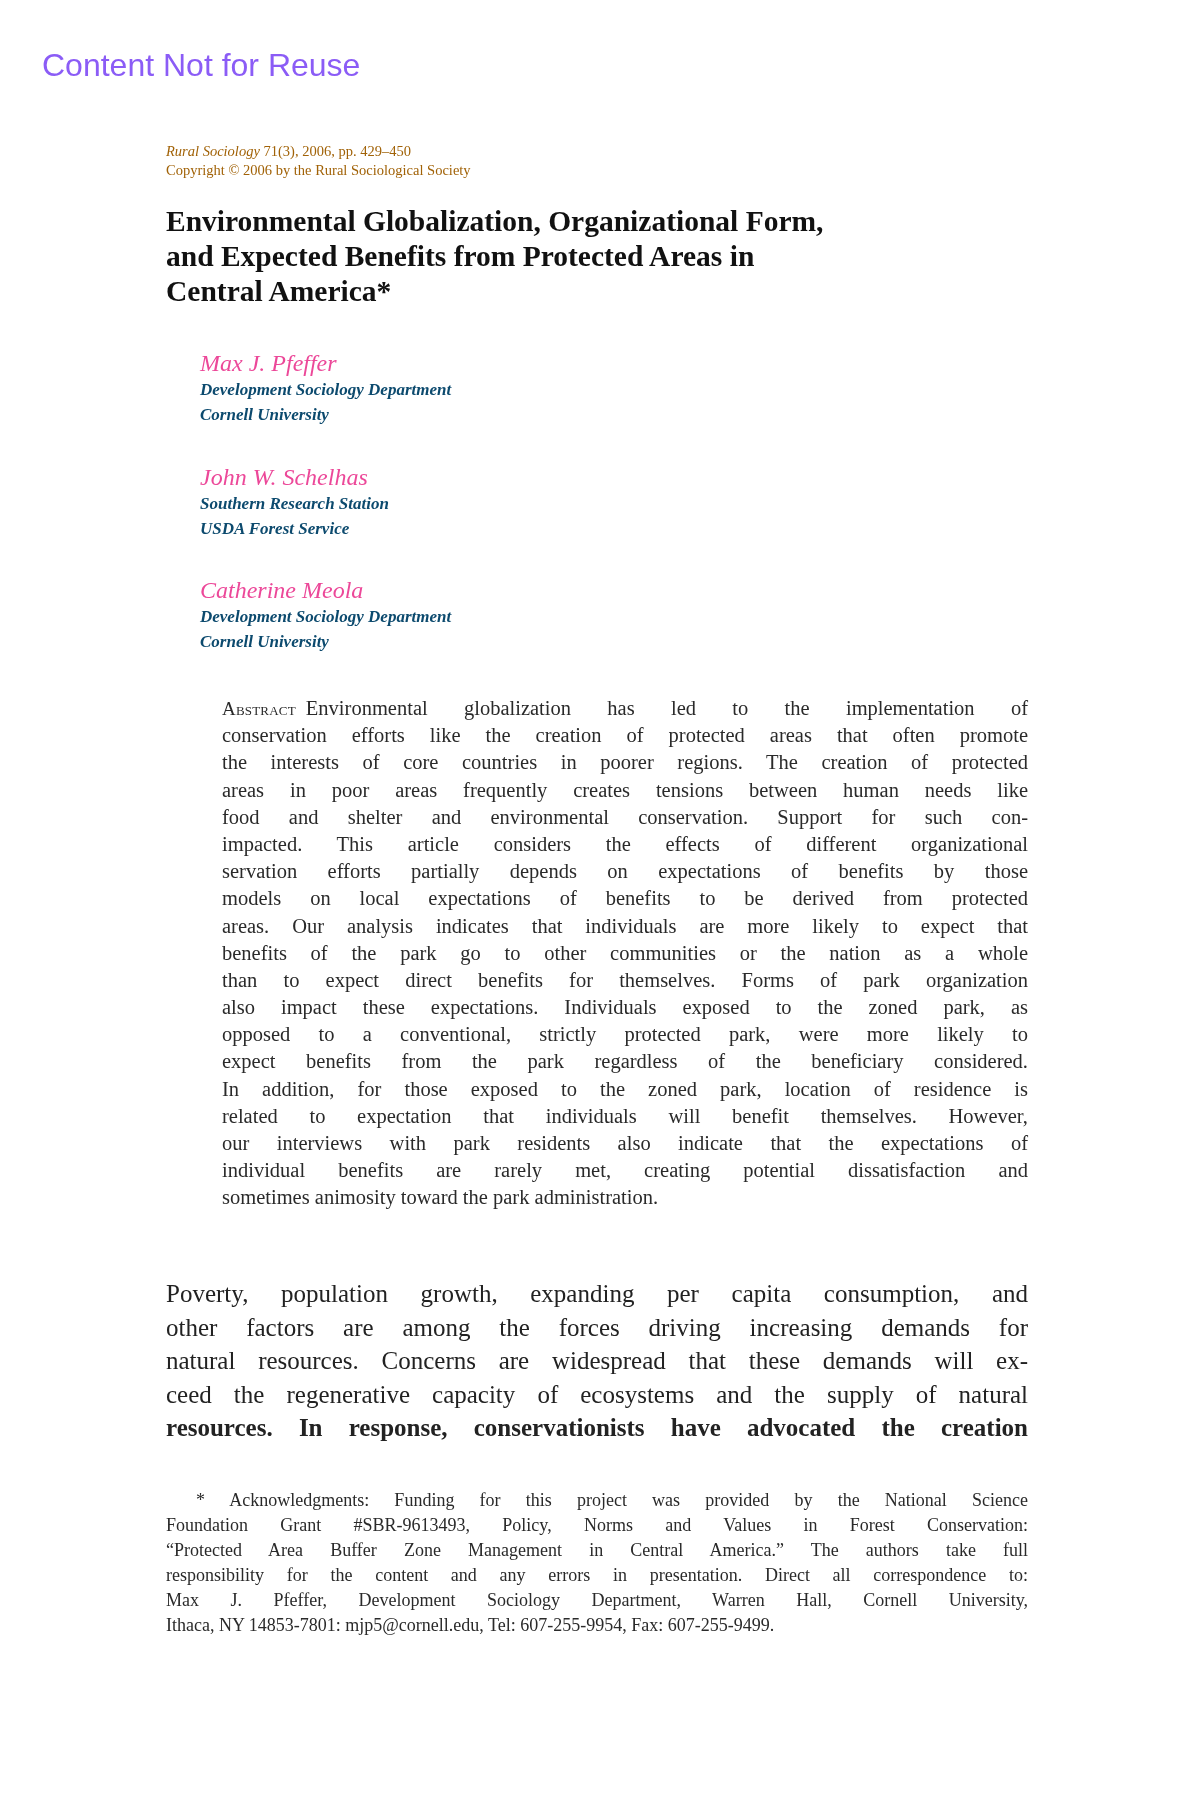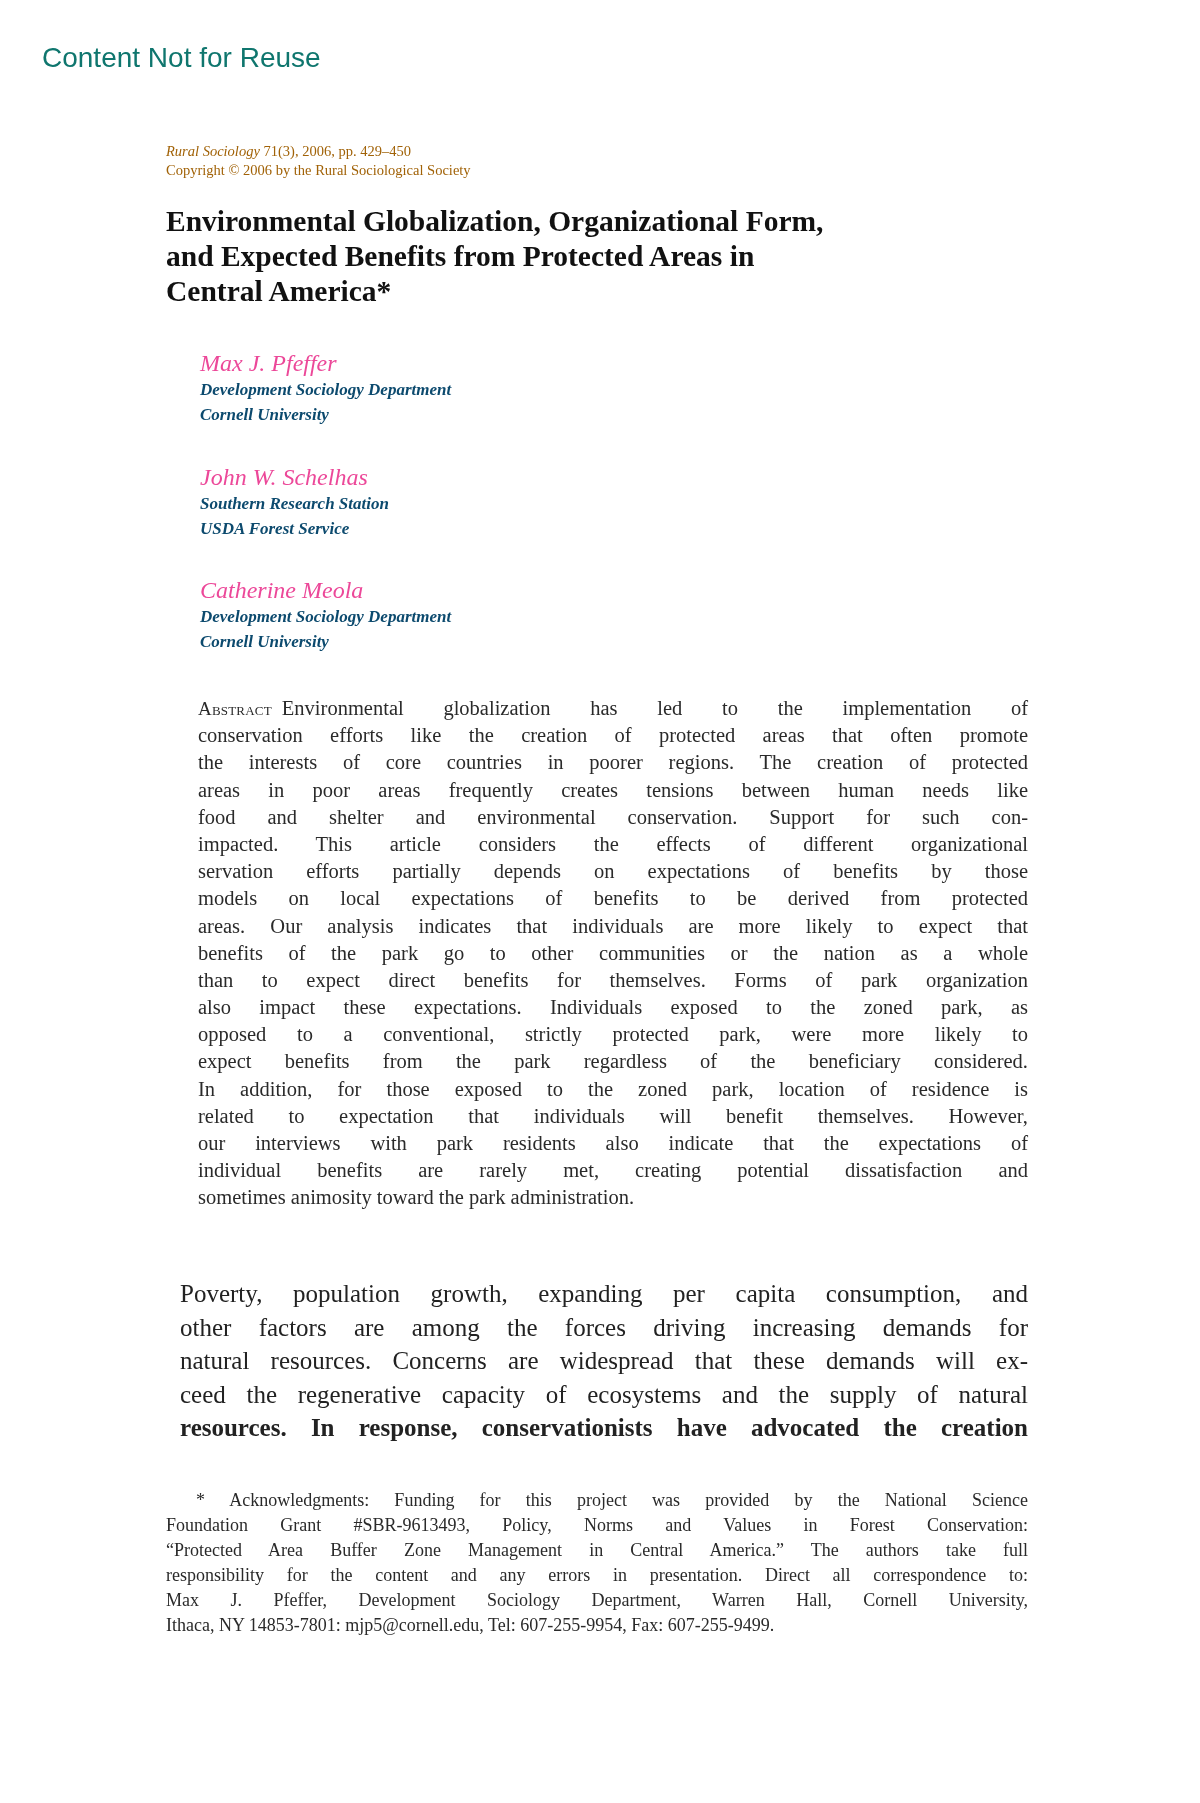--- a/index.html
+++ b/index.html
@@ -1,31 +1,31 @@
 <!DOCTYPE html>
 <html><head>
 <meta charset="utf-8">
 <style>
   html, body { margin: 0; padding: 0; background: #ffffff; }
   body { width: 1200px; height: 1803px; position: relative; overflow: hidden; color: #1a1a1a; font-family: "Liberation Serif", "DejaVu Serif", serif; }
   .abs { position: absolute; }
-  .watermark { left: 42px; top: 34px; font-family: "Liberation Sans", "DejaVu Sans", sans-serif; font-size: 28px; color: #0f766e; line-height: 48px; white-space: nowrap; }
+  .watermark { left: 42px; top: 41px; font-family: "Liberation Sans", "DejaVu Sans", sans-serif; font-size: 32px; color: #8b5cf6; line-height: 48px; white-space: nowrap; }
   .journal { left: 166px; top: 142px; font-size: 14.5px; line-height: 19px; color: #a16207; white-space: nowrap; }
   .journal .jname { font-style: italic; }
   .title { left: 166px; top: 204px; font-size: 29.5px; font-weight: bold; line-height: 35px; color: #111; white-space: nowrap; }
   .author-block { left: 200px; white-space: nowrap; }
   .author-name { font-style: italic; font-size: 24px; line-height: 28px; color: #ec4899; }
   .author-aff { font-style: italic; font-weight: bold; font-size: 17px; line-height: 25px; color: #0c4a6e; }
   .line { display: block; text-align: justify; text-align-last: justify; white-space: nowrap; height: 1em; }
   .line-last { text-align-last: left; }
   .abstract { left: 198px; top: 695px; width: 830px; font-size: 20.5px; line-height: 27.2px; color: #2a2a2a; }
-  .abstract .line { height: 27.2px; overflow: visible; }
+  .abstract .line { height: 27.2px; overflow: visible; margin-left: 24px; }
   .abstract-label { font-variant: small-caps; font-size: 19px; letter-spacing: 0.2px; margin-right: 10px; }
   .body-text { left: 166px; top: 1277px; width: 862px; font-size: 25px; line-height: 33.5px; color: #222; }
-  .body-text .line { height: 33.5px; margin-left: 14px; }
+  .body-text .line { height: 33.5px; }
   .footnote { left: 166px; top: 1488px; width: 862px; font-size: 18px; line-height: 25px; color: #2a2a2a; }
   .footnote .line { height: 25px; }
   .indent { padding-left: 30px; }
 </style>
 </head>
 <body>
 
 <div class="abs watermark">Content Not for Reuse</div>
 
 <div class="abs journal">

